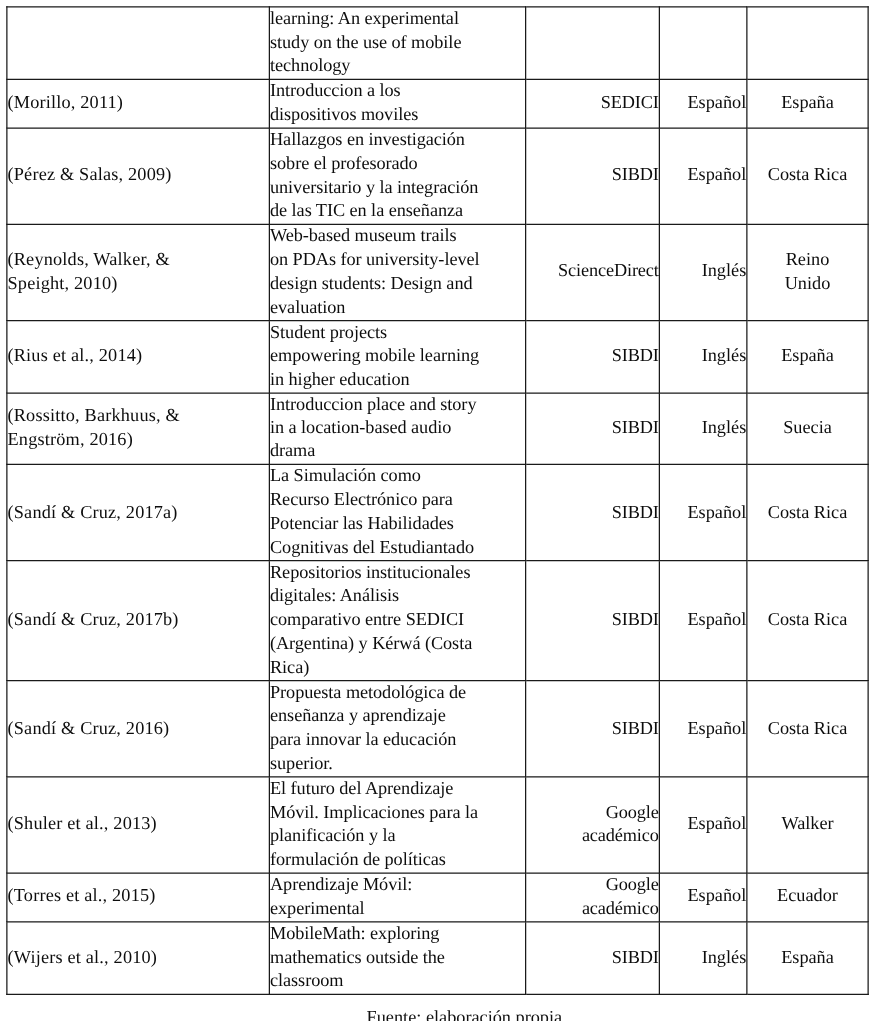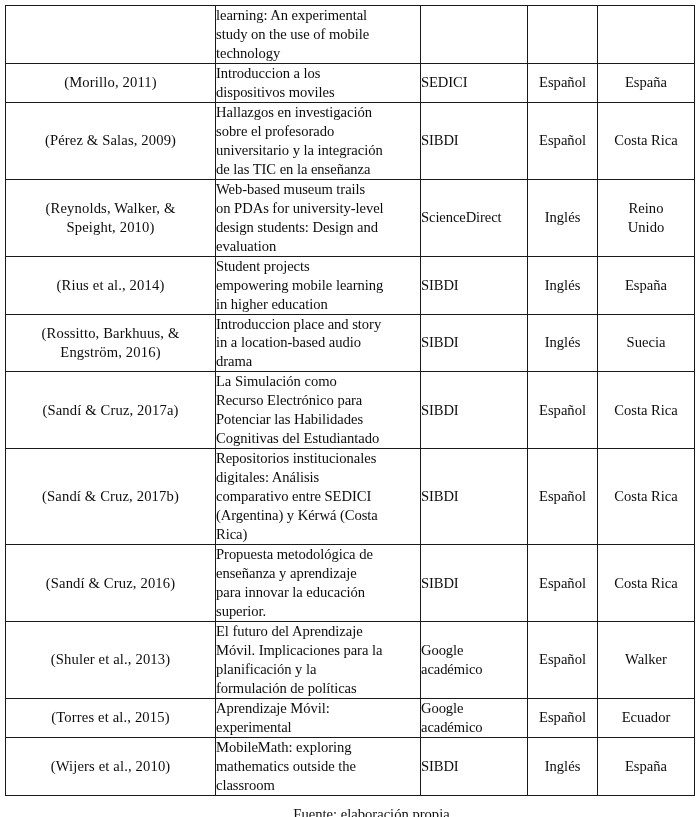--- a/index.html
+++ b/index.html
@@ -44,39 +44,39 @@
   }
 
   
   col.c-author  { width: 210px; }
   col.c-title   { width: 205px; }
   col.c-db      { width: 107px; }
   col.c-lang    { width: 70px; }
   col.c-country { width: 97px; }
 
   td.cell-author {
-    text-align: center;
+    text-align: left;
     vertical-align: middle;
     padding: 2px 6px 2px 10px;
     letter-spacing: 0.15px;
   }
   td.cell-title {
     text-align: left;
     vertical-align: top;
     padding: 2px 4px 3px 7px;
     letter-spacing: -0.05px;
   }
   td.cell-db {
-    text-align: left;
+    text-align: right;
     vertical-align: middle;
     padding: 2px 3px 2px 7px;
     letter-spacing: -0.1px;
   }
   td.cell-lang {
-    text-align: center;
+    text-align: right;
     vertical-align: middle;
     padding: 2px 2px 2px 7px;
   }
   td.cell-country {
     text-align: center;
     vertical-align: middle;
     padding: 2px 3px 2px 7px;
   }
 
   .cell-txt {

